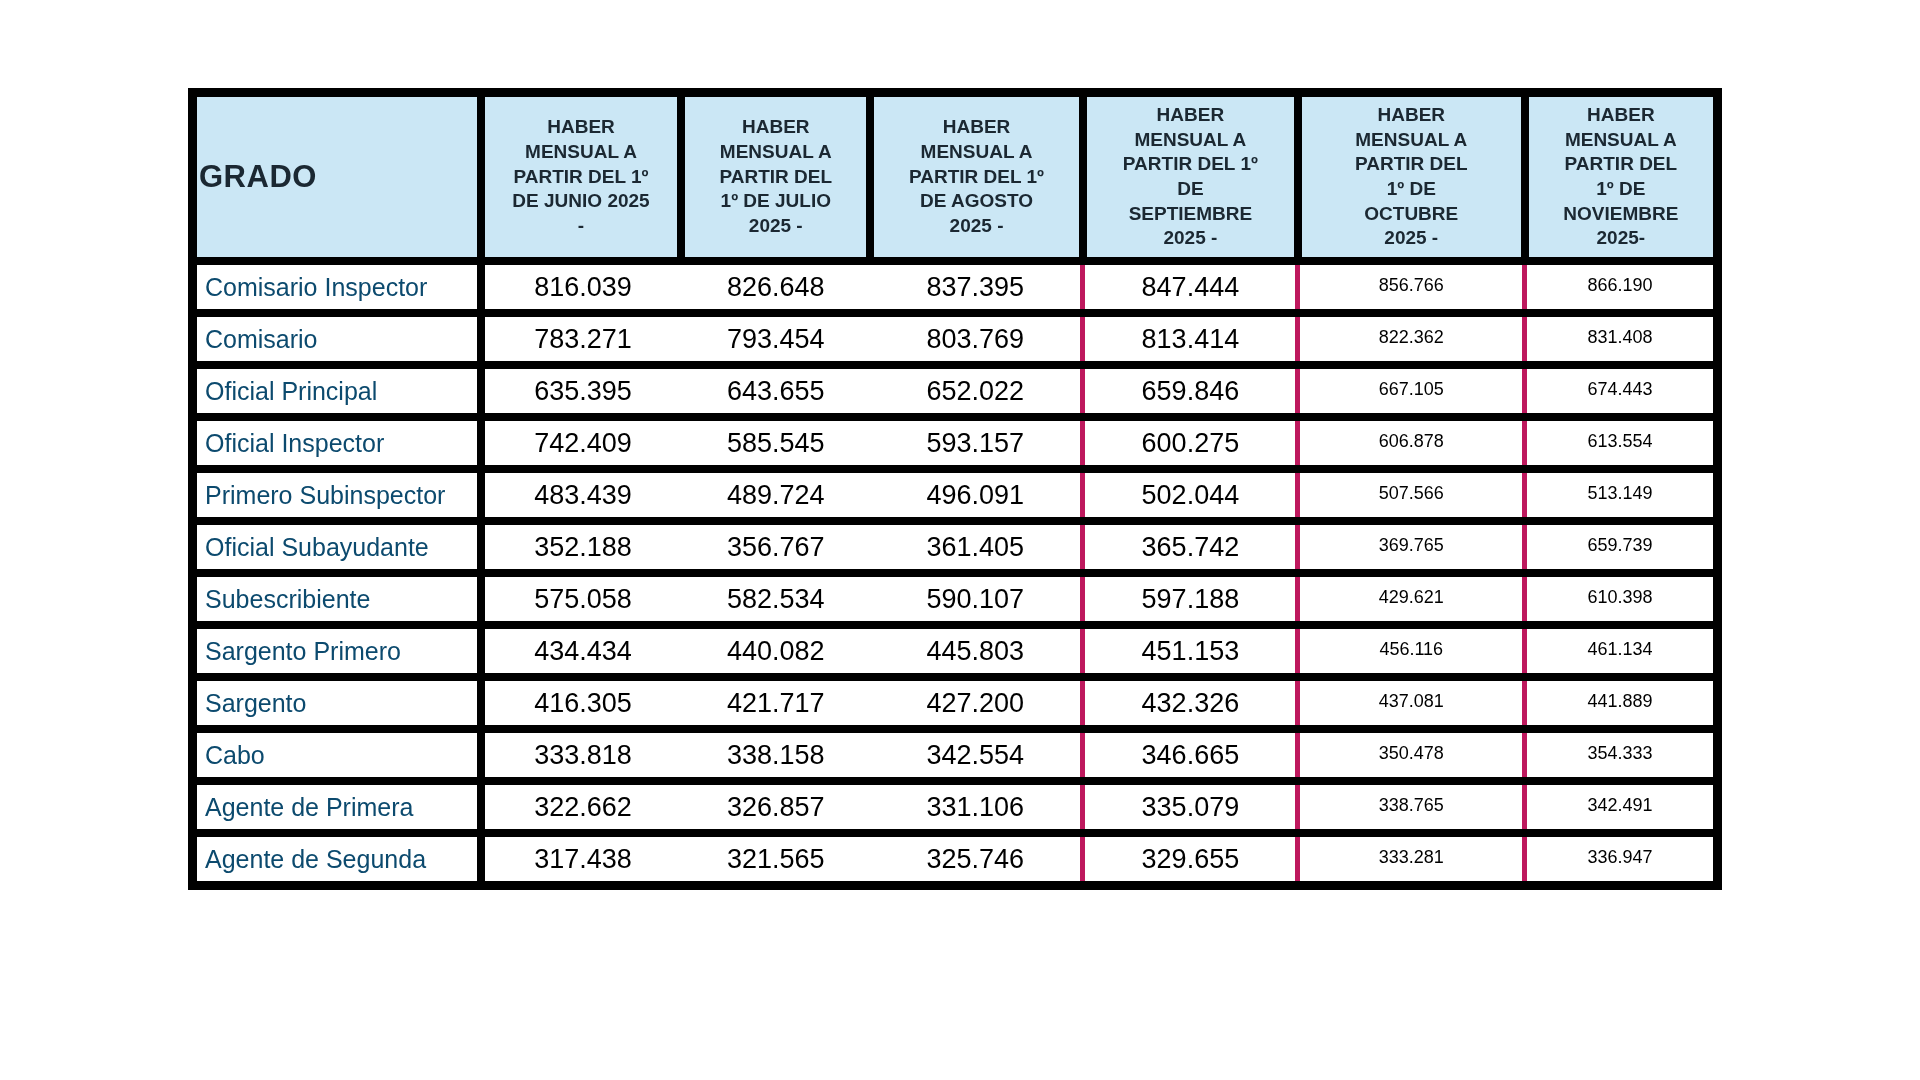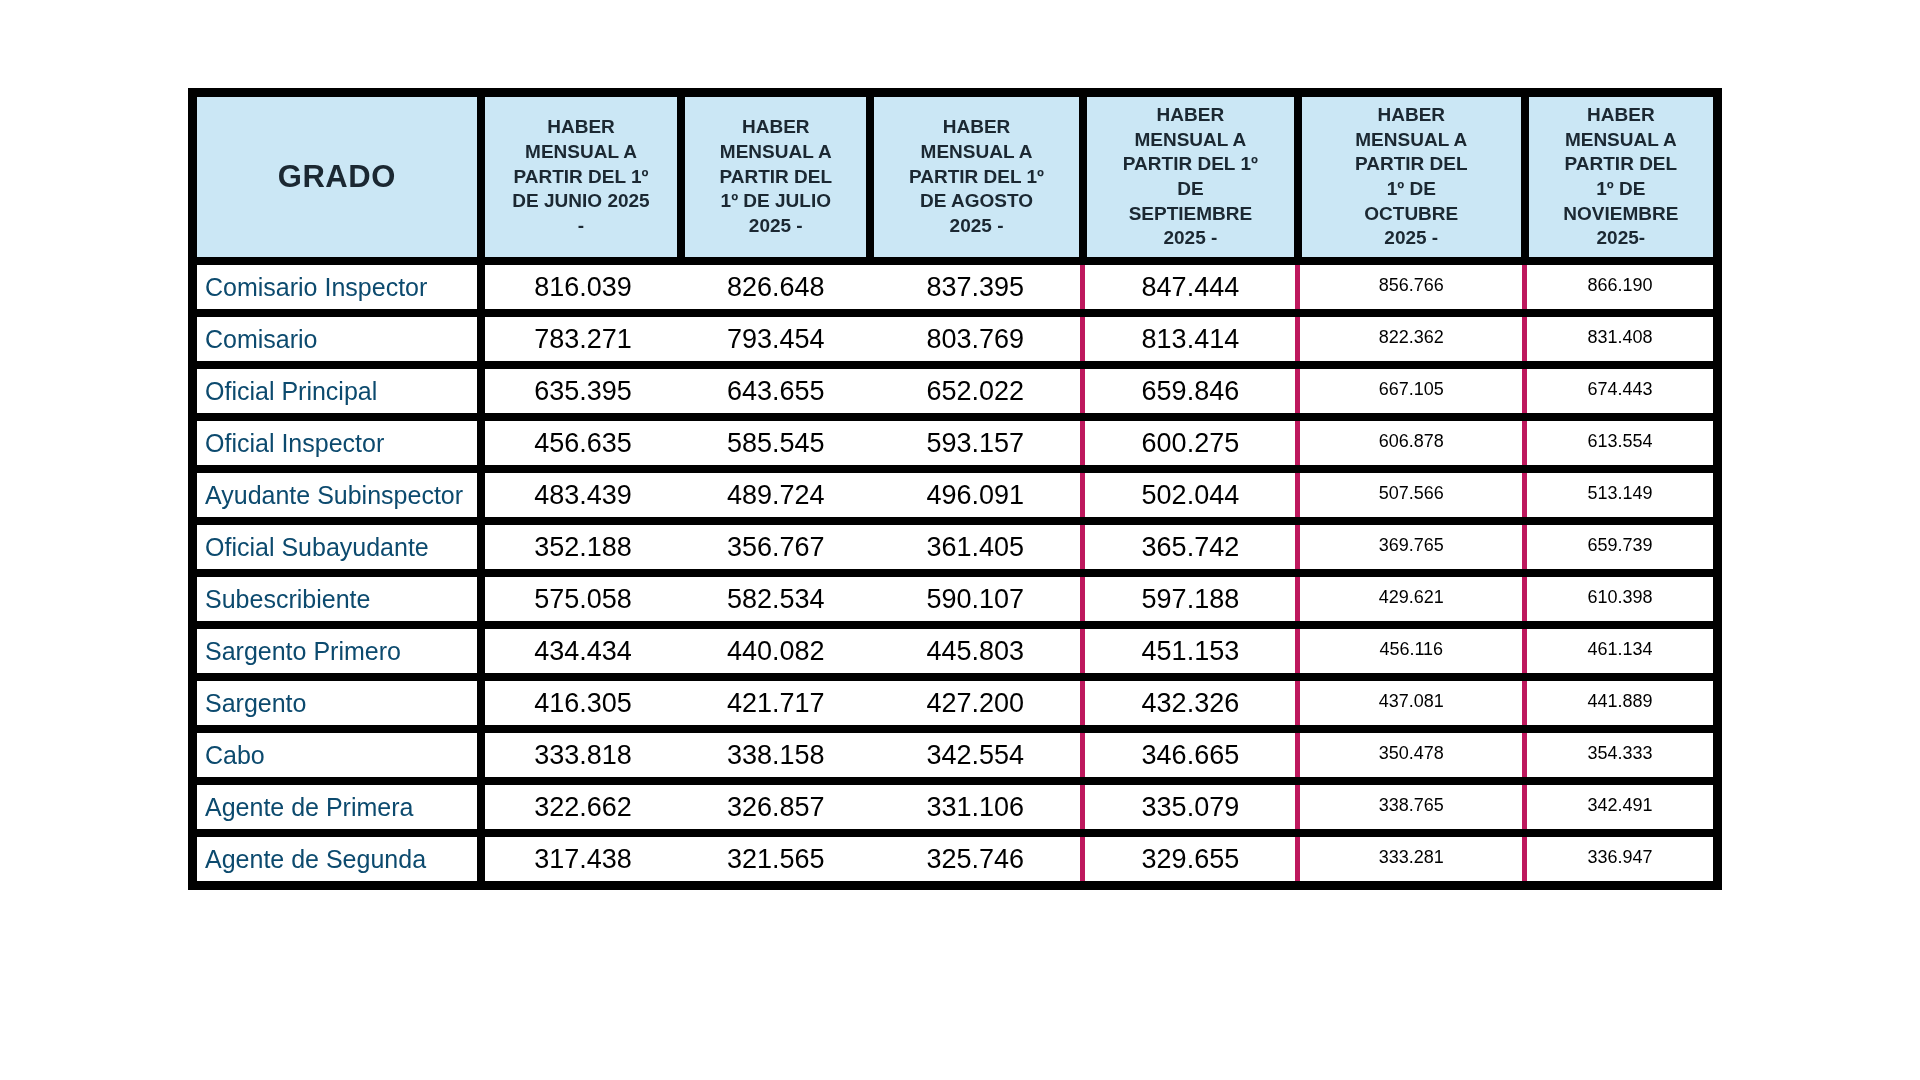--- a/index.html
+++ b/index.html
@@ -30,21 +30,21 @@
     vertical-align: middle;
     border: 8px solid #000000;
     background: #cbe7f5;
     color: #1b2832;
     padding: 4px 2px;
   }
   th.grade-head {
     font-size: 31px;
     font-weight: bold;
     letter-spacing: 0.5px;
-    text-align: center;
+    text-align: left;
   }
   th.col-head {
     font-size: 19px;
     font-weight: bold;
     line-height: 1.3;
     text-align: center;
     white-space: pre-line;
   }
   tbody td {
     height: 44px;
@@ -161,29 +161,29 @@
           <td class="grade">Oficial Principal</td>
           <td class="value"><span class="num">635.395</span></td>
           <td class="value"><span class="num">643.655</span></td>
           <td class="value"><span class="num">652.022</span></td>
           <td class="value sep"><span class="num">659.846</span></td>
           <td class="value sep lift"><span class="num">667.105</span></td>
           <td class="value sep lift"><span class="num">674.443</span></td>
         </tr>
         <tr>
           <td class="grade">Oficial Inspector</td>
-          <td class="value"><span class="num">456.635</span></td>
+          <td class="value"><span class="num">742.409</span></td>
           <td class="value"><span class="num">585.545</span></td>
           <td class="value"><span class="num">593.157</span></td>
           <td class="value sep"><span class="num">600.275</span></td>
           <td class="value sep lift"><span class="num">606.878</span></td>
           <td class="value sep lift"><span class="num">613.554</span></td>
         </tr>
         <tr>
-          <td class="grade">Ayudante Subinspector</td>
+          <td class="grade">Primero Subinspector</td>
           <td class="value"><span class="num">483.439</span></td>
           <td class="value"><span class="num">489.724</span></td>
           <td class="value"><span class="num">496.091</span></td>
           <td class="value sep"><span class="num">502.044</span></td>
           <td class="value sep lift"><span class="num">507.566</span></td>
           <td class="value sep lift"><span class="num">513.149</span></td>
         </tr>
         <tr>
           <td class="grade">Oficial Subayudante</td>
           <td class="value"><span class="num">352.188</span></td>

